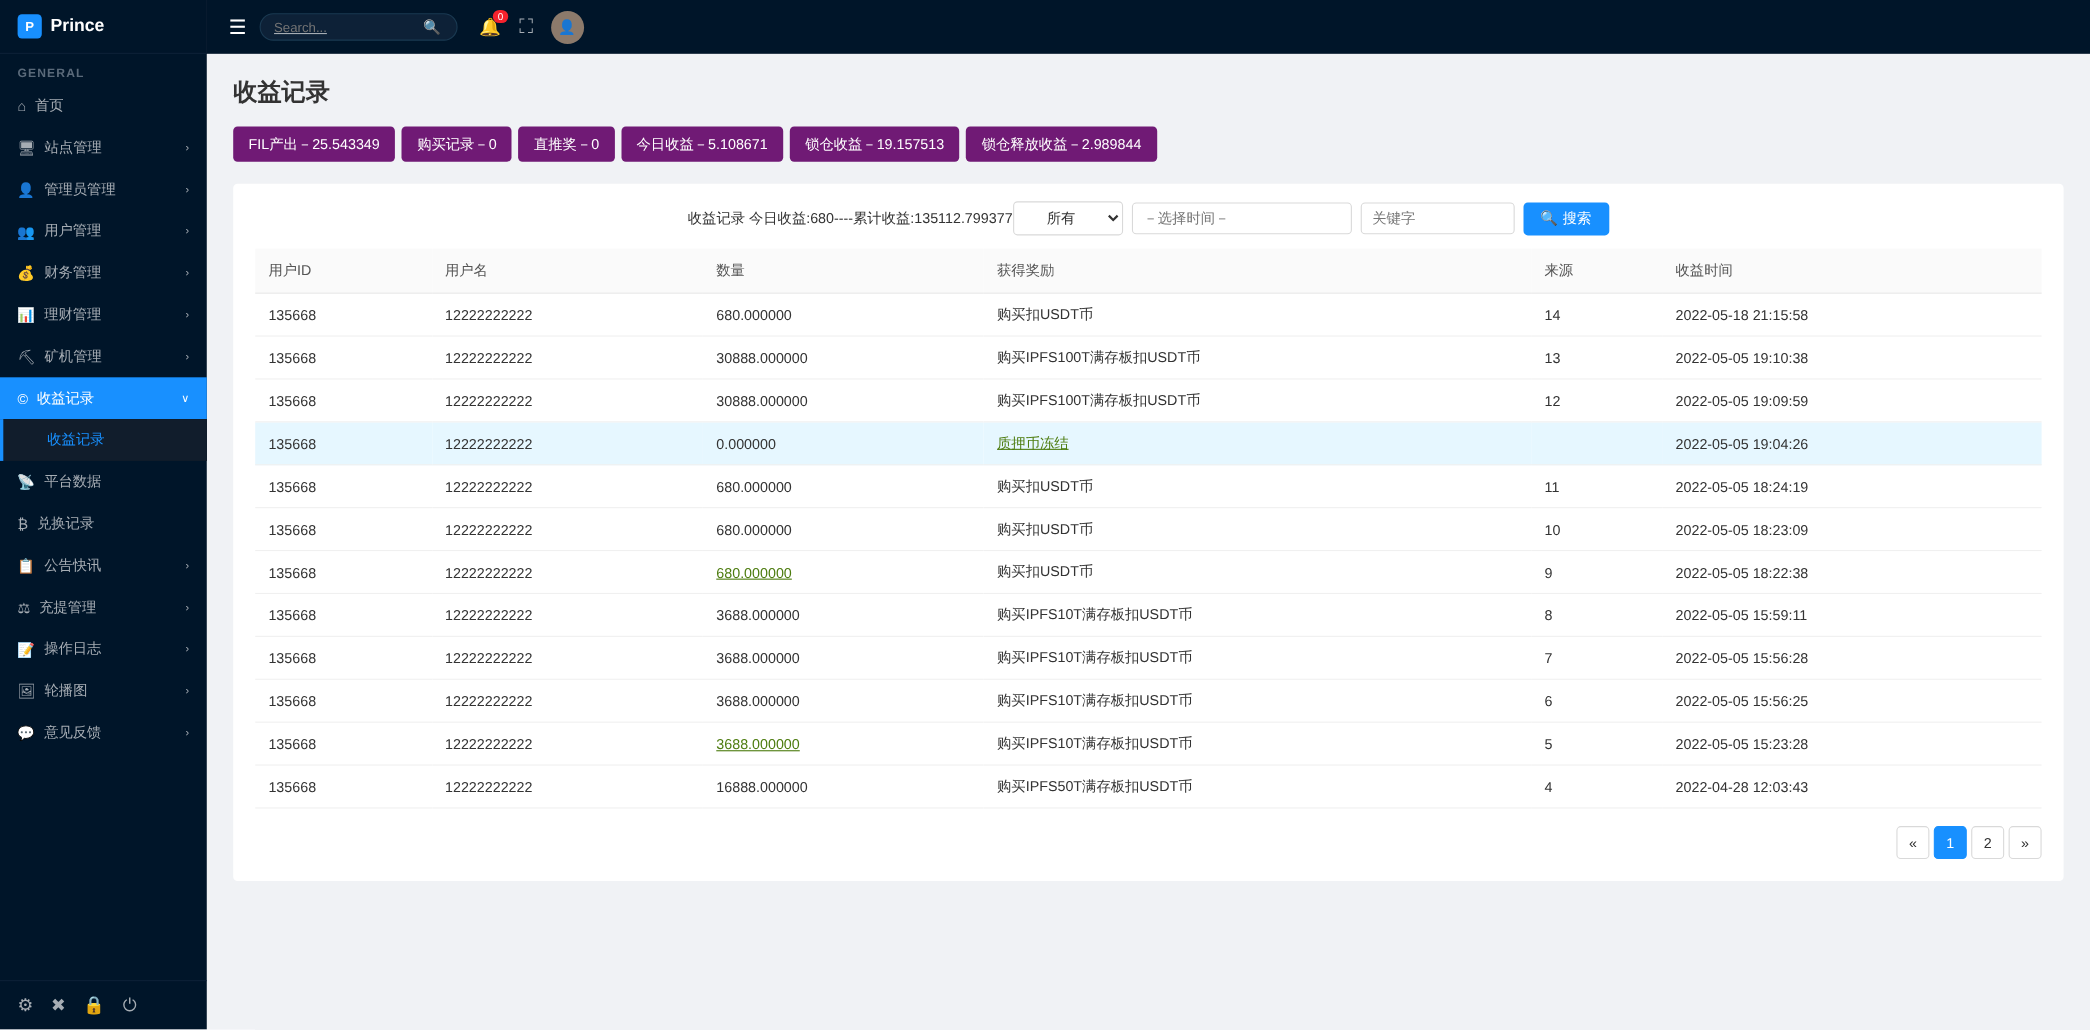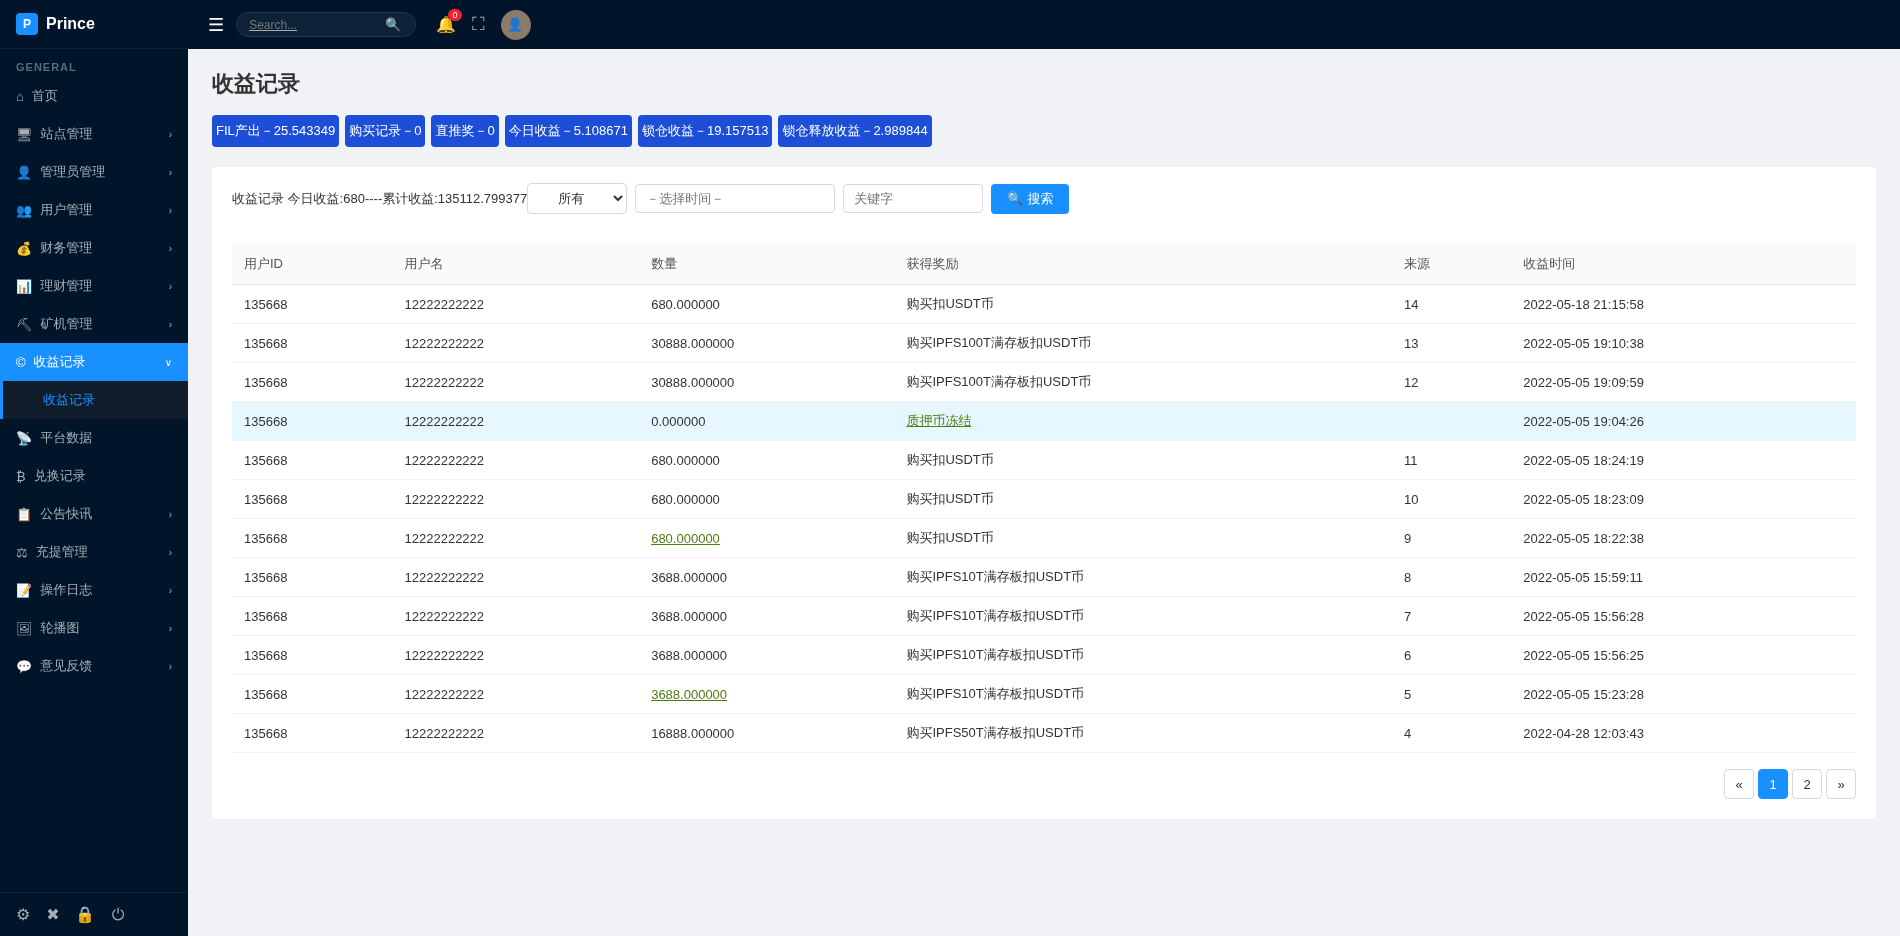--- a/index.html
+++ b/index.html
@@ -175,39 +175,39 @@
     }
 
     
     .stats-bar {
       display: flex;
       gap: 6px;
       margin-bottom: 20px;
       flex-wrap: wrap;
     }
     .stat-badge {
-      background: #1d4ed8;
-      color: #fff;
-      padding: 7px 4px;
+      background: #701a75;
+      color: #fff;
+      padding: 7px 14px;
       border-radius: 4px;
       font-size: 13px;
       cursor: pointer;
     }
 
     
     .filter-section {
       background: #fff;
       border-radius: 4px;
       padding: 16px 20px;
     }
     .filter-row {
       display: flex;
       align-items: center;
-      justify-content: flex-start;
-      margin-bottom: 30px;
+      justify-content: center;
+      margin-bottom: 12px;
     }
     .filter-summary {
       font-size: 13px;
       color: #333;
     }
     .filter-controls {
       display: flex;
       gap: 8px;
       align-items: center;
     }

